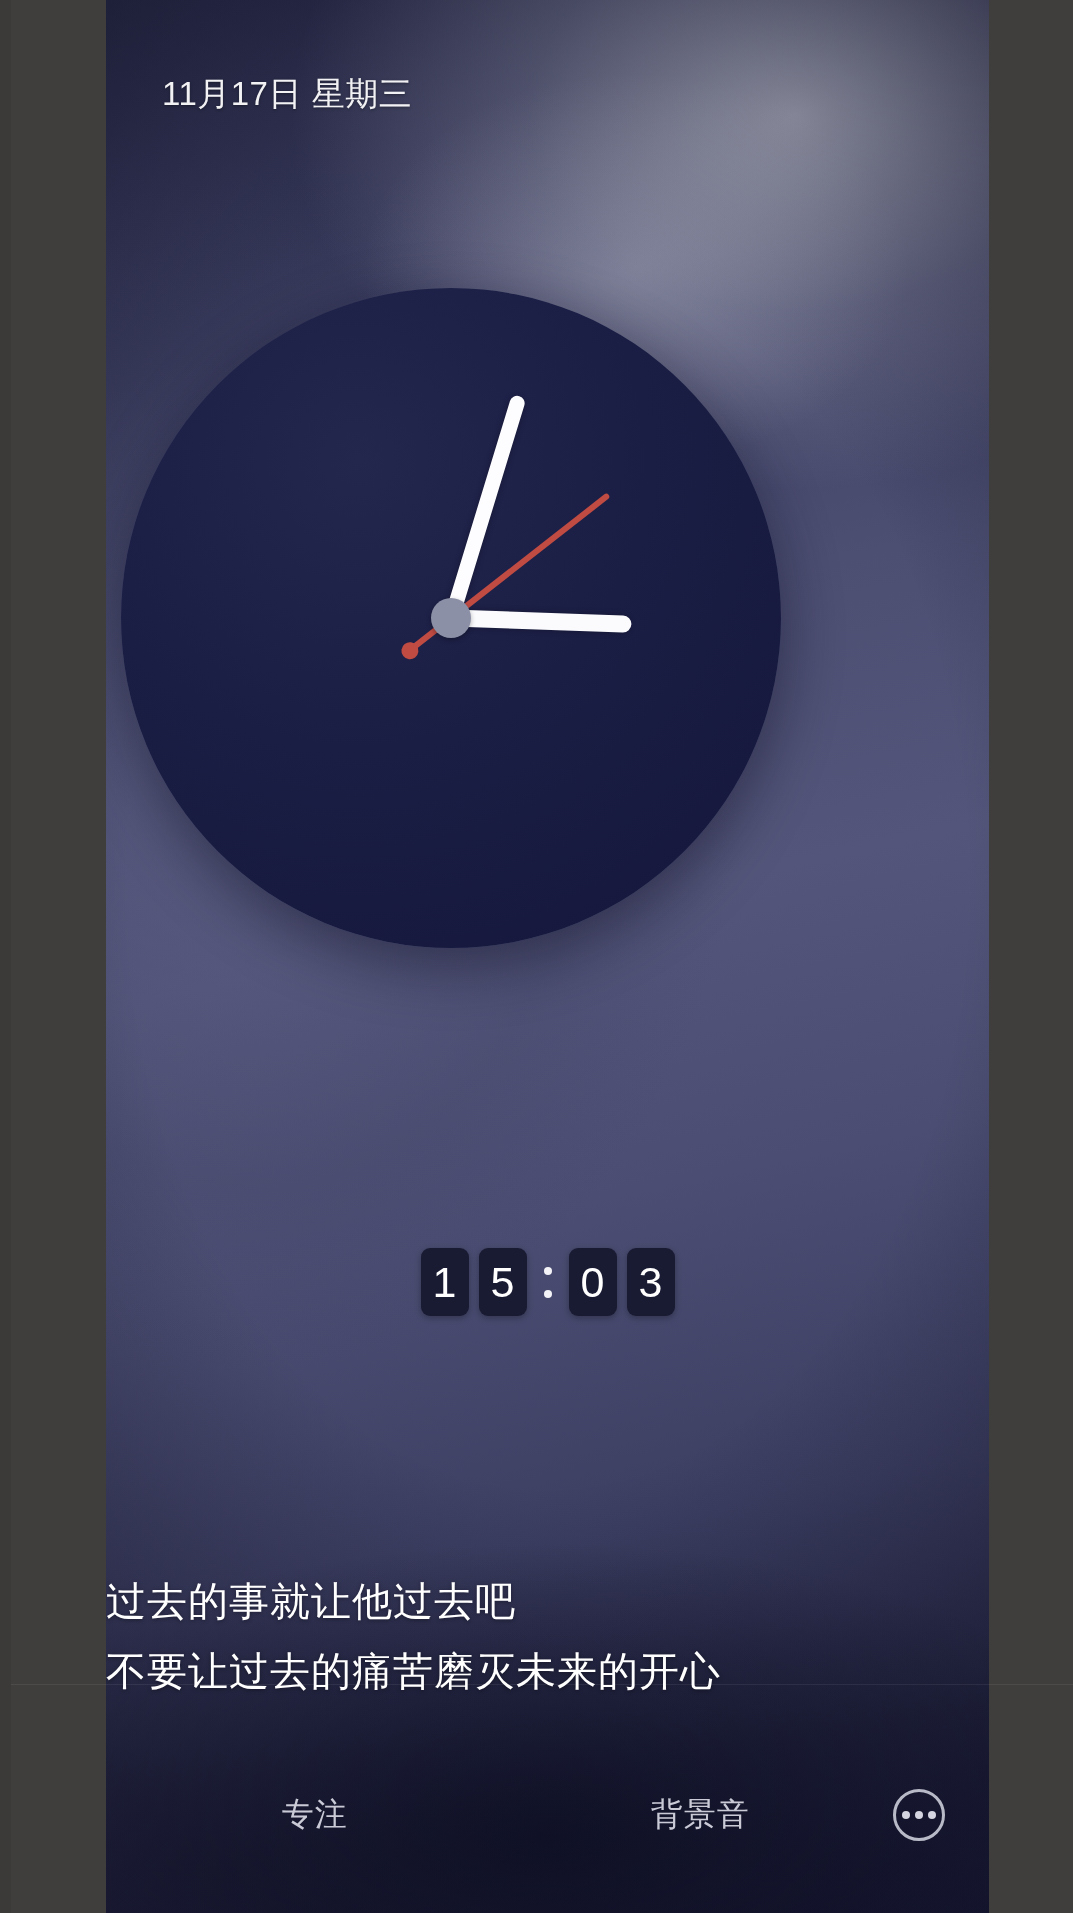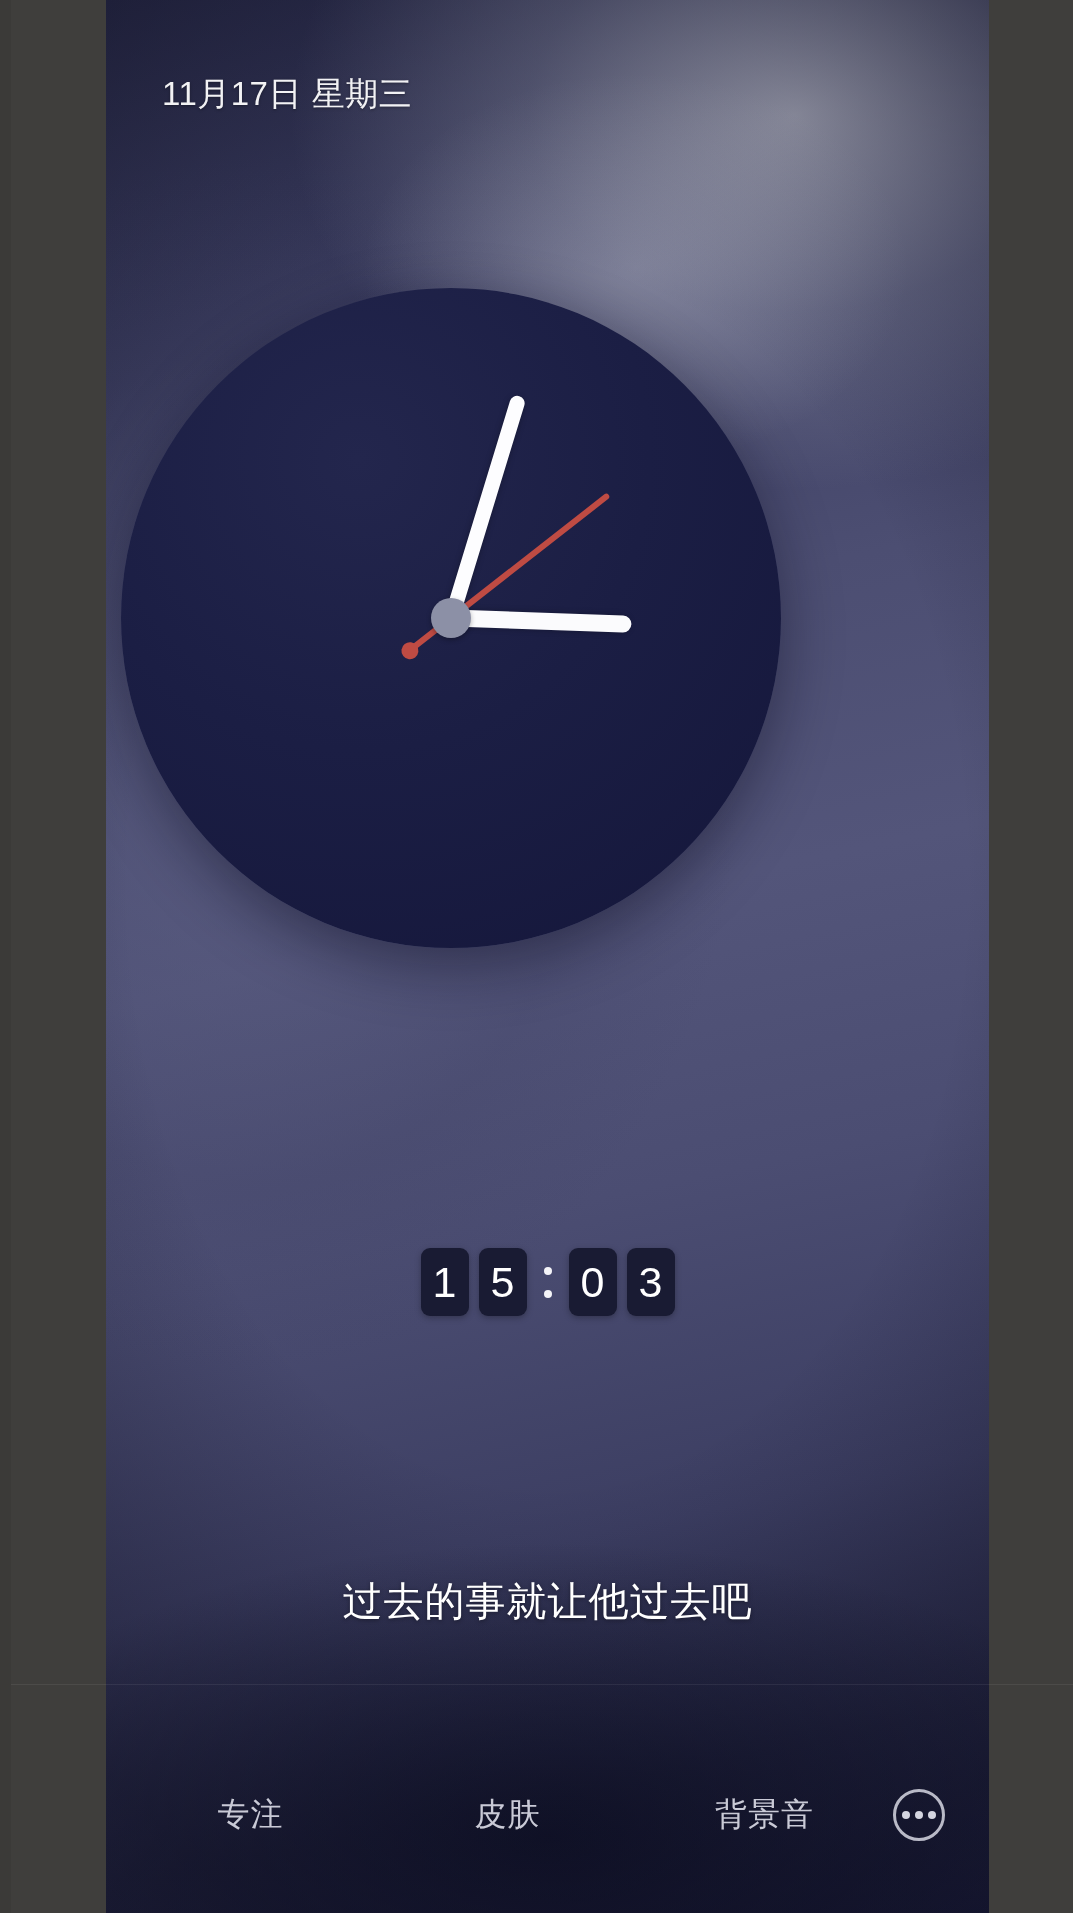--- a/index.html
+++ b/index.html
@@ -204,21 +204,20 @@
     border-radius: 50%;
     background: #f4f4f8;
   }
 
   
   #quote-block {
     position: absolute;
     left: 0;
     right: 0;
     top: 1567px;
-    text-align: center;
     color: #ffffff;
     font-family: "Liberation Serif", "DejaVu Serif", serif;
     text-shadow: 0 1px 4px rgba(0,0,0,0.4);
   }
   .quote-line {
     font-size: 40px;
     line-height: 70px;
     letter-spacing: 1px;
   }
   #bottom-divider-outer {
@@ -301,25 +300,25 @@
       <div id="digital-separator">
         <div class="dot"></div>
         <div class="dot"></div>
       </div>
       <div class="digit-tile">0</div>
       <div class="digit-tile">3</div>
     </div>
 
     <div id="quote-block">
       <div class="quote-line">过去的事就让他过去吧</div>
+      <div class="quote-line">不要让过去的痛苦磨灭未来的开心</div>
     </div>
 
     <div id="bottom-nav">
       <div class="nav-item">专注</div>
-      <div class="nav-item">皮肤</div>
       <div class="nav-item">背景音</div>
       <div id="more-button">
         <div class="dot"></div>
         <div class="dot"></div>
         <div class="dot"></div>
       </div>
     </div>
 
   </div>
 

